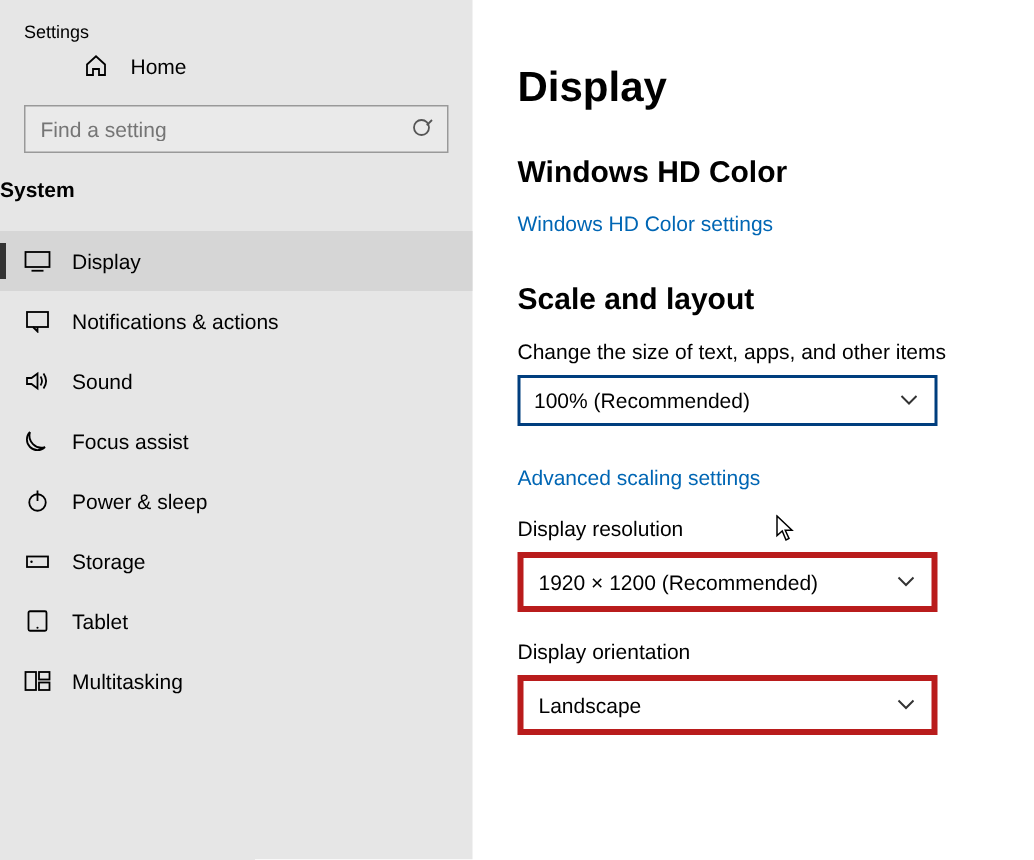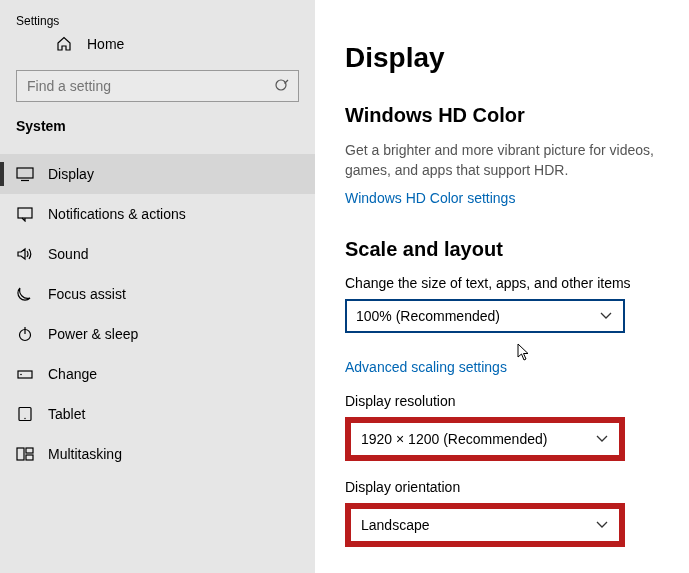--- a/index.html
+++ b/index.html
@@ -7,34 +7,34 @@
   .window { width: 689px; height: 573px; display: flex; position: relative; }
   .sidebar { width: 315px; background: #e6e6e6; padding-top: 14px; flex-shrink: 0; }
   .window-title { font-size: 12px; padding-left: 16px; }
   .home-row { display: flex; align-items: flex-start; padding: 8px 16px; gap: 14px; cursor: default; margin-left: 39px; }
   .home-icon, .nav-icon { width: 18px; display: flex; align-items: center; justify-content: center; }
   .home-label { font-size: 14px; }
   .search-wrap { padding: 10px 16px 16px; }
   .search-box { position: relative; border: 1px solid #999; background: #eaeaea; }
   .search-input { width: 100%; border: none; background: transparent; padding: 7px 32px 7px 10px; font-size: 14px; outline: none; color: #555; }
   .search-icon { position: absolute; right: 8px; top: 50%; transform: translateY(-50%); pointer-events: none; }
-  .section-label { padding: 0 16px 8px; font-weight: 600; font-size: 14px; }
+  .section-label { padding: 0 0 8px; font-weight: 600; font-size: 14px; }
   .nav { padding-top: 12px; }
   .nav-item { display: flex; align-items: center; gap: 14px; padding: 12px 16px; cursor: default; position: relative; }
   .nav-item.selected { background: #d6d6d6; }
   .nav-item.selected::before { content: ""; position: absolute; left: 0; top: 8px; bottom: 8px; width: 4px; background: #333; }
   .nav-label { font-size: 14px; }
   .main { flex: 1; padding: 42px 2px 0 30px; overflow: hidden; }
   .page-title { font-size: 28px; font-weight: 600; margin-bottom: 30px; }
   .sub-title { font-size: 20px; font-weight: 600; margin-bottom: 14px; }
   .desc { color: #555; font-size: 14px; line-height: 1.4; margin-bottom: 10px; }
   .link { color: #0066b4; font-size: 14px; cursor: default; margin-bottom: 32px; display: inline-block; }
   .link2 { color: #0066b4; font-size: 14px; cursor: default; display: inline-block; margin-top: 22px; margin-bottom: 18px; }
   .field-label { font-size: 14px; margin-bottom: 8px; }
-  .dropdown { position: relative; width: 280px; border: 6px solid #b91c1c; background: #fff; padding: 8px 34px 8px 10px; font-size: 14px; cursor: default; margin-bottom: 4px; }
+  .dropdown { position: relative; width: 280px; border: 4px solid #b91c1c; background: #fff; padding: 8px 34px 8px 10px; font-size: 14px; cursor: default; margin-bottom: 4px; }
   .dropdown.focus { border: 2px solid #003e7e; padding: 7px 33px 7px 9px; }
   .chevron { position: absolute; right: 10px; top: 50%; transform: translateY(-50%); }
   .gap { height: 14px; }
   svg { display: block; }
   .cursor-ptr { position: absolute; pointer-events: none; }
 </style>
 </head>
 <body>
 
 <div class="window">
@@ -118,21 +118,21 @@
         <span class="nav-label">Power &amp; sleep</span>
       </div>
 
       <div class="nav-item">
         <span class="nav-icon">
           <svg width="18" height="16" viewBox="0 0 18 16">
               <rect x="2" y="5" width="14" height="7" fill="none" stroke="#000" stroke-width="1.2"></rect>
               <circle cx="5" cy="8.5" r="0.8" fill="#000"></circle>
             </svg>
         </span>
-        <span class="nav-label">Change</span>
+        <span class="nav-label">Storage</span>
       </div>
 
       <div class="nav-item">
         <span class="nav-icon">
           <svg width="18" height="16" viewBox="0 0 18 16">
               <rect x="3" y="1.5" width="12" height="13" rx="1" fill="none" stroke="#000" stroke-width="1.2"></rect>
               <circle cx="9" cy="12.5" r="0.7" fill="#000"></circle>
             </svg>
         </span>
         <span class="nav-label">Tablet</span>
@@ -149,21 +149,20 @@
         <span class="nav-label">Multitasking</span>
       </div>
 
     </div>
   </div>
 
   <div class="main">
     <div class="page-title">Display</div>
 
     <div class="sub-title">Windows HD Color</div>
-    <div class="desc">Get a brighter and more vibrant picture for videos, games, and apps that support HDR.</div>
     <a class="link">Windows HD Color settings</a>
 
     <div class="sub-title">Scale and layout</div>
 
     <div class="field-label">Change the size of text, apps, and other items</div>
     <div class="dropdown focus">
       <span>100% (Recommended)</span>
       <span class="chevron">
         <svg width="14" height="10" viewBox="0 0 14 10">
             <path d="M2 2 L7 7 L12 2" fill="none" stroke="#333" stroke-width="1.3"></path>

